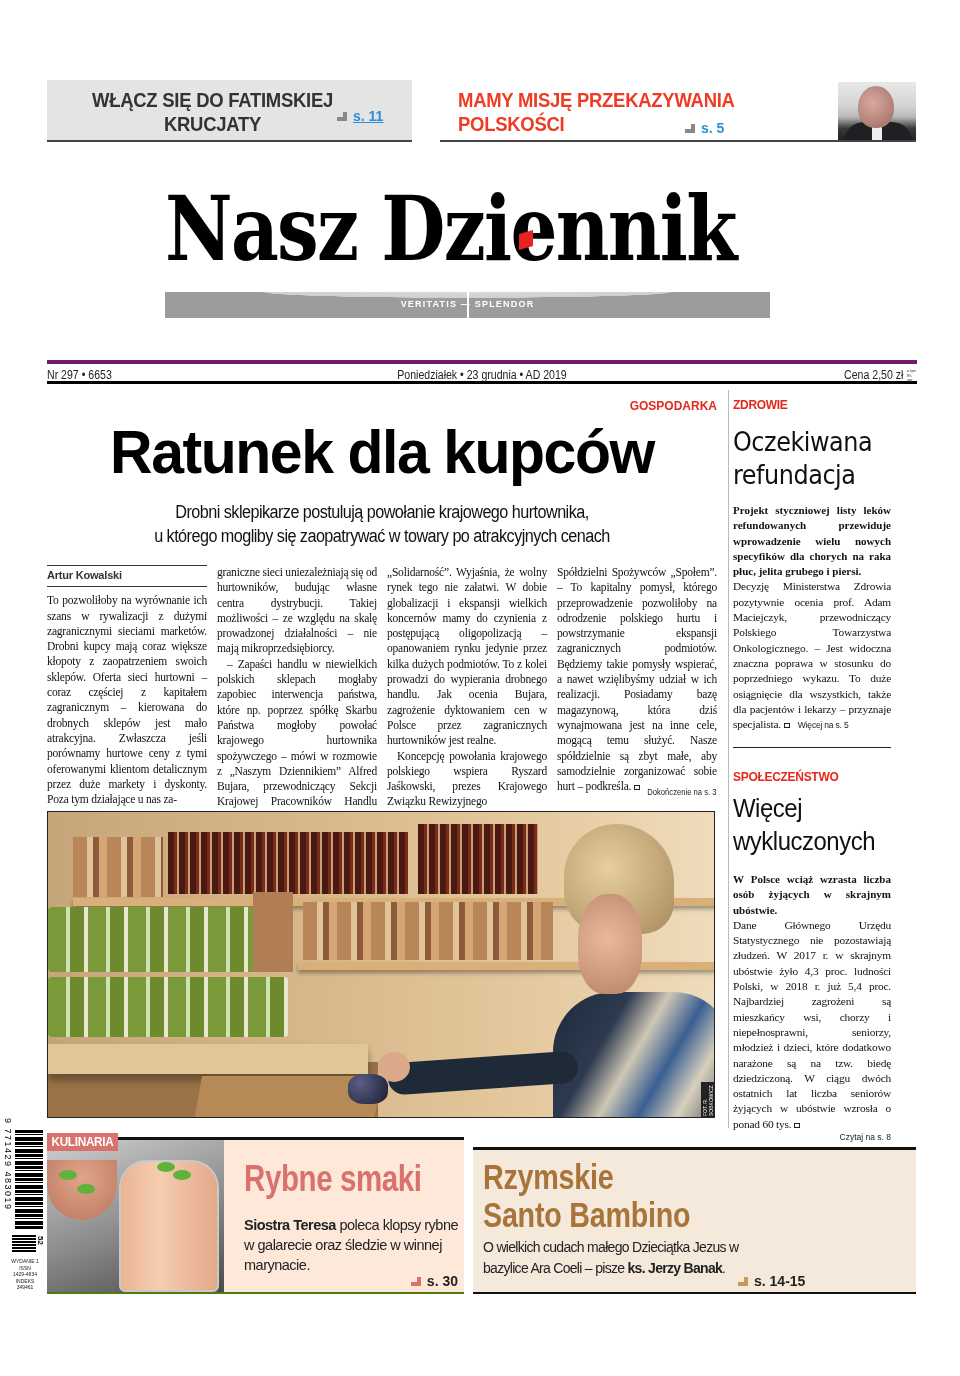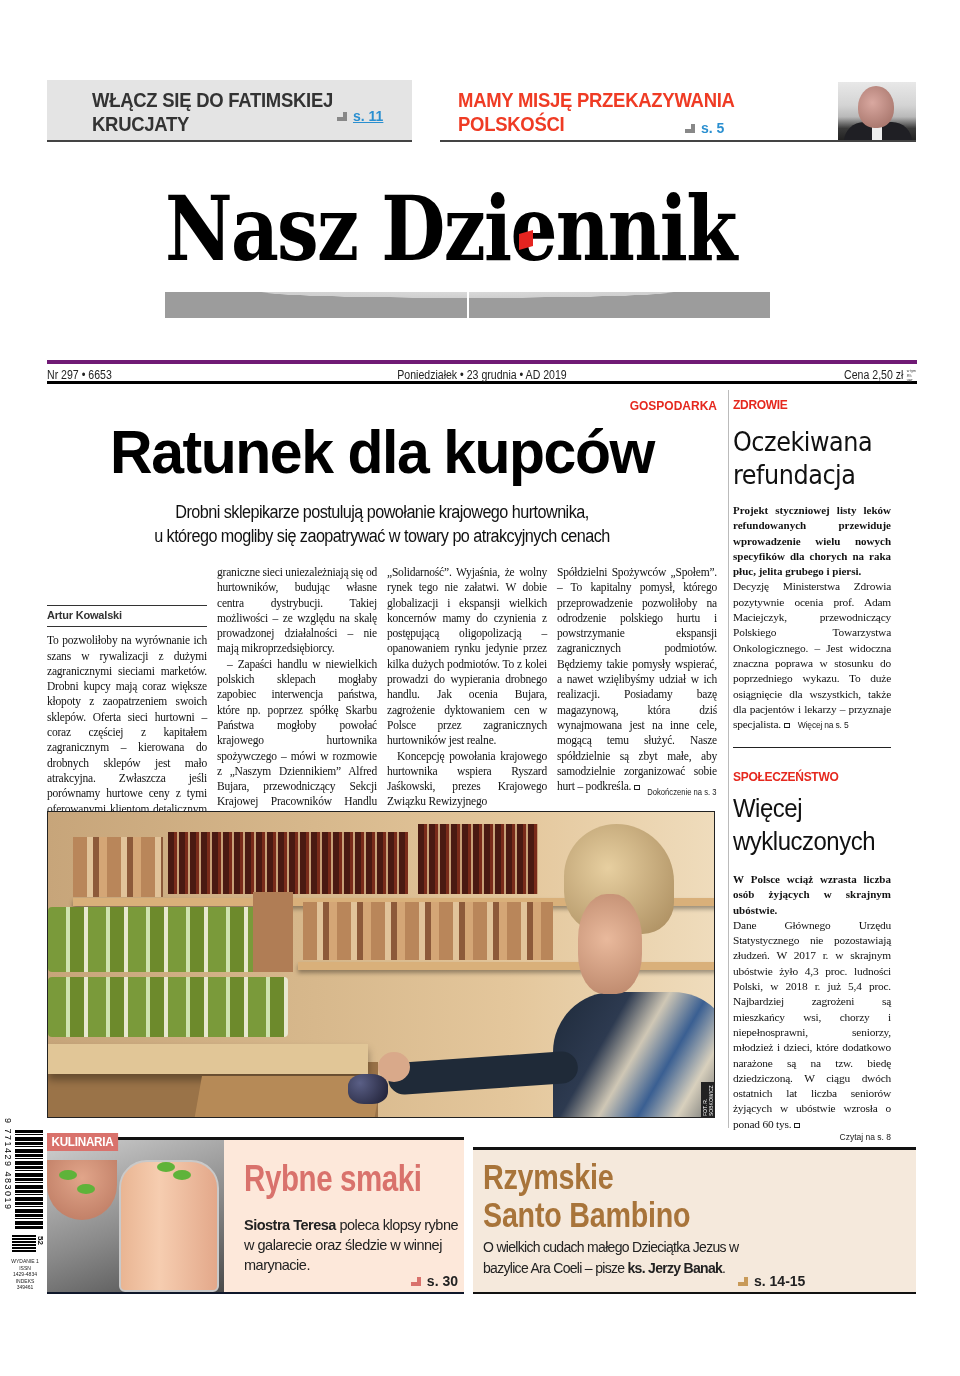--- a/index.html
+++ b/index.html
@@ -1,20 +1,20 @@
 <!DOCTYPE html>
 <html><head>
 <meta charset="utf-8">
 <style>
   * { box-sizing: border-box; margin: 0; padding: 0; }
   html, body { width: 960px; height: 1376px; background: #fff; overflow: hidden; }
   body { position: relative; font-family: "Liberation Serif", serif; color: #111; }
 
   
-  .teaser-left { position: absolute; left: 47px; top: 80px; width: 365px; height: 62px; background: #e4e4e4; border-bottom: 2px solid #444; }
+  .teaser-left { position: absolute; left: 47px; top: 80px; width: 365px; height: 62px; background: #e4e4e4; border-bottom: 2px solid #444; text-align: center; }
   .teaser-left .t-title { position: absolute; left: 45px; top: 8px; font-family: "Liberation Sans", sans-serif; font-weight: bold; font-size: 21px; line-height: 24px; color: #333; letter-spacing: -0.3px; transform: scaleX(0.88); transform-origin: left; }
   .teaser-right { position: absolute; left: 440px; top: 80px; width: 476px; height: 62px; border-bottom: 2px solid #444; }
   .teaser-right .t-title { position: absolute; left: 18px; top: 8px; font-family: "Liberation Sans", sans-serif; font-weight: bold; font-size: 21px; line-height: 24px; color: #ef3b24; letter-spacing: -0.3px; transform: scaleX(0.88); transform-origin: left; }
   .page-ref { position: absolute; font-family: "Liberation Sans", sans-serif; font-weight: bold; font-size: 14px; color: #2a8fd0; display: flex; align-items: center; gap: 6px; }
   .page-ref .mark { width: 10px; height: 9px; border-right: 4px solid #888; border-bottom: 4px solid #888; display: inline-block; }
   .teaser-left .page-ref { left: 290px; top: 28px; text-decoration: underline; }
   .teaser-right .page-ref { left: 245px; top: 40px; }
   .portrait { position: absolute; right: 0; top: 2px; width: 78px; height: 58px; background: linear-gradient(180deg,#e8e8e8 0%,#d4d4d4 40%, #b9b9b9 60%, #3a3a3a 80%, #222 100%); overflow: hidden; }
   .portrait .head { position: absolute; left: 20px; top: 4px; width: 36px; height: 42px; border-radius: 50% 50% 45% 45%; background: radial-gradient(circle at 40% 40%, #d9a8a0, #9c6a60); }
   .portrait .suit { position: absolute; left: 6px; top: 40px; width: 68px; height: 22px; border-radius: 20px 20px 0 0; background: #1f1f24; }
@@ -40,21 +40,21 @@
   
   .kicker { font-family: "Liberation Sans", sans-serif; font-weight: bold; color: #e5281e; font-size: 12px; }
   .main-kicker { position: absolute; left: 47px; width: 670px; top: 399px; text-align: right; }
   .headline { position: absolute; left: 47px; width: 670px; top: 412px; text-align: center; font-family: "Liberation Sans", sans-serif; font-weight: bold; font-size: 62px; line-height: 80px; letter-spacing: -1.5px; color: #000; transform: scaleX(0.95); }
   .dek { position: absolute; left: 47px; width: 670px; top: 500px; text-align: center; font-family: "Liberation Sans", sans-serif; font-size: 18px; line-height: 24px; color: #111; letter-spacing: -0.6px; transform: scaleX(0.9); }
 
   .columns { position: absolute; left: 47px; top: 565px; width: 670px; height: 236px; }
   .col { position: absolute; top: 0; width: 160px; font-size: 11.5px; line-height: 15.3px; text-align: justify; color: #111; letter-spacing: -0.2px; }
   .col p { margin: 0; }
   .col .indent { text-indent: 10px; }
-  .col1 { left: 0; margin-top: 40px; } .col2 { left: 170px; } .col3 { left: 340px; } .col4 { left: 510px; }
+  .col1 { left: 0; } .col2 { left: 170px; } .col3 { left: 340px; } .col4 { left: 510px; }
   .byline { font-family: "Liberation Sans", sans-serif; font-size: 11px; font-weight: bold; color: #333; border-top: 1px solid #333; border-bottom: 1px solid #333; padding: 2px 0 3px; margin-bottom: 6px; letter-spacing: -0.2px; }
   .col1 .body { margin-top: 0; }
   .cont { position: absolute; right: 0; top: 222px; font-family: "Liberation Sans", sans-serif; font-size: 9px; color: #222; transform: scaleX(0.85); transform-origin: right; }
 
   
   .photo { position: absolute; left: 47px; top: 811px; width: 668px; height: 307px; border: 1px solid #222; overflow: hidden; background: #b0885a; }
   .photo .wall { position: absolute; left: 0; top: 0; width: 100%; height: 100%; background: linear-gradient(90deg, #c7a57a 0%, #d7b88c 40%, #e4c79c 70%, #efdcbc 100%); }
   .photo .shelf { position: absolute; height: 8px; background: #d9b07a; box-shadow: 0 3px 4px rgba(0,0,0,0.35); }
   .photo .bottles { position: absolute; height: 62px; background: repeating-linear-gradient(90deg, #4a1a12 0 6px, #7a2b1a 6px 9px, #c8a077 9px 11px); }
   .photo .jars { position: absolute; background: repeating-linear-gradient(90deg, #7a9a3a 0 18px, #cfe3b0 18px 22px, #6d8a2c 22px 36px, #e8e8d0 36px 40px); border-radius: 4px; }
@@ -83,21 +83,21 @@
   .sq { display: inline-block; width: 6px; height: 5px; border: 1px solid #222; margin-left: 3px; vertical-align: middle; }
 
   
   .barcode { position: absolute; left: 3px; top: 1118px; width: 40px; height: 180px; }
   .barcode .digits { position: absolute; left: 0; top: 0; width: 10px; font-family: "Liberation Sans", sans-serif; font-size: 9px; writing-mode: vertical-rl; color: #000; letter-spacing: 1.5px; }
   .barcode .bars { position: absolute; left: 12px; top: 12px; width: 28px; height: 100px; background: repeating-linear-gradient(180deg, #000 0 3px, #fff 3px 4px, #000 4px 5px, #fff 5px 7px, #000 7px 11px, #fff 11px 12px); }
   .barcode .bars2 { position: absolute; left: 9px; top: 117px; width: 24px; height: 18px; background: repeating-linear-gradient(180deg, #000 0 2px, #fff 2px 3px); }
   .barcode .num52 { position: absolute; left: 33px; top: 118px; font-family: "Liberation Sans", sans-serif; font-weight: bold; font-size: 8px; writing-mode: vertical-rl; }
   .barcode .small { position: absolute; left: 4px; top: 140px; width: 36px; text-align: center; font-family: "Liberation Sans", sans-serif; font-size: 5px; line-height: 6.5px; color: #222; }
 
-  .promo-left { position: absolute; left: 47px; top: 1137px; width: 417px; height: 157px; border-top: 3px solid #111; border-bottom: 2px solid #0f172a; background: #fde8da; padding-left: 40px; }
+  .promo-left { position: absolute; left: 47px; top: 1137px; width: 417px; height: 157px; border-top: 3px solid #111; border-bottom: 2px solid #4d7c0f; background: #fde8da; padding-left: 40px; }
   .promo-left .img { position: absolute; left: 0; top: 0; width: 177px; height: 152px; background: linear-gradient(160deg, #cfcfcf 0%, #8a8a8a 55%, #4a4a4a 100%); overflow: hidden; }
   .promo-left .bowl { position: absolute; left: 0; top: 20px; width: 70px; height: 60px; border-radius: 0 0 35px 35px; background: radial-gradient(circle at 50% 30%, #e1a58a, #b9765e); }
   .promo-left .jar { position: absolute; left: 72px; top: 20px; width: 100px; height: 132px; border-radius: 28px 28px 6px 6px; background: linear-gradient(90deg, #e9b593 0%, #f6cdb0 40%, #e3a88a 100%); border: 2px solid #c9c9c9; }
   .promo-left .herb { position: absolute; width: 18px; height: 10px; border-radius: 50%; background: #5fb33a; }
   .cat-badge { position: absolute; left: 0; top: -7px; background: #d9726c; color: #fff; font-family: "Liberation Sans", sans-serif; font-weight: bold; font-size: 13px; padding: 1px 5px 2px; letter-spacing: -0.3px; transform: scaleX(0.9); transform-origin: left; }
   .promo-left .p-title { position: absolute; left: 197px; top: 18px; font-family: "Liberation Sans", sans-serif; font-weight: bold; font-size: 36px; color: #d9726c; letter-spacing: -0.5px; transform: scaleX(0.82); transform-origin: left; white-space: nowrap; }
   .promo-left .p-text { position: absolute; left: 197px; top: 75px; width: 215px; font-family: Liberation Sans, sans-serif; font-size: 14.5px; line-height: 20px; color: #222; letter-spacing: -0.5px; }
   .promo-left .page-ref { right: 6px; bottom: 3px; color: #222; font-size: 14px; }
   .promo-left .page-ref .mark { border-color: #d9726c; }
 
@@ -137,20 +137,21 @@
   </div>
 </div>
 
 <div class="masthead">
   <div class="logo">Nasz Dziennik</div>
   <div class="flag"></div>
 </div>
 <div class="motto">
   <div class="sweep"></div>
   <div class="divider"></div>
+  <div class="txt">VERITATIS — SPLENDOR</div>
 </div>
 
 <div class="dateline">
   <span class="issue">Nr 297 • 6653</span>
   <span class="date">Poniedziałek  •  23 grudnia  •  AD 2019</span>
   <span class="price">Cena 2,50 zł</span>
   <span class="vat">w tym 8% VAT</span>
 </div>
 
 <div class="main-kicker kicker">GOSPODARKA</div>
@@ -164,21 +165,21 @@
   <div class="col col1">
     <div class="byline">Artur Kowalski</div>
     <p class="body">To pozwoliłoby na wyrównanie ich szans w rywalizacji z dużymi zagranicznymi sieciami marketów. Drobni kupcy mają coraz większe kłopoty z zaopatrzeniem swoich sklepów. Oferta sieci hurtowni – coraz częściej z kapitałem zagranicznym – kierowana do drobnych sklepów jest mało atrakcyjna. Zwłaszcza jeśli porównamy hurtowe ceny z tymi oferowanymi klientom detalicznym przez duże markety i dyskonty. Poza tym działające u nas za-</p>
   </div>
   <div class="col col2">
     <p>graniczne sieci uniezależniają się od hurtowników, budując własne centra dystrybucji. Takiej możliwości – ze względu na skalę prowadzonej działalności – nie mają mikroprzedsiębiorcy.</p>
     <p class="indent">– Zapaści handlu w niewielkich polskich sklepach mogłaby zapobiec interwencja państwa, które np. poprzez spółkę Skarbu Państwa mogłoby powołać krajowego hurtownika spożywczego – mówi w rozmowie z „Naszym Dziennikiem” Alfred Bujara, przewodniczący Sekcji Krajowej Pracowników Handlu NSZZ</p>
   </div>
   <div class="col col3">
     <p>„Solidarność”. Wyjaśnia, że wolny rynek tego nie załatwi. W dobie globalizacji i ekspansji wielkich koncernów mamy do czynienia z postępującą oligopolizacją – opanowaniem rynku jedynie przez kilka dużych podmiotów. To z kolei prowadzi do wypierania drobnego handlu. Jak ocenia Bujara, zagrożenie dyktowaniem cen w Polsce przez zagranicznych hurtowników jest realne.</p>
-    <p class="indent">Koncepcję powołania krajowego hurtownika wspiera Ryszard Jaśkowski, prezes Krajowego Związku Rewizyjnego</p>
+    <p class="indent">Koncepcję powołania krajowego polskiego wspiera Ryszard Jaśkowski, prezes Krajowego Związku Rewizyjnego</p>
   </div>
   <div class="col col4">
     <p><span>Spółdzielni Spożywców „Społem”. – To kapitalny pomysł, którego przeprowadzenie pozwoliłoby na odrodzenie polskiego hurtu i powstrzymanie ekspansji zagranicznych podmiotów. Będziemy takie pomysły wspierać, a nawet wzięlibyśmy udział w ich realizacji. Posiadamy bazę magazynową, która dziś wynajmowana jest na inne cele, mogącą temu służyć. Nasze spółdzielnie są zbyt małe, aby samodzielnie zorganizować sobie hurt – podkreśla.</span><span class="sq"></span></p>
   </div>
   <div class="cont">Dokończenie na s. 3</div>
 </div>
 
 <div class="photo">
   <div class="wall"></div>
   <div class="shelf" style="left:25px; top:86px; width:650px;"></div>

